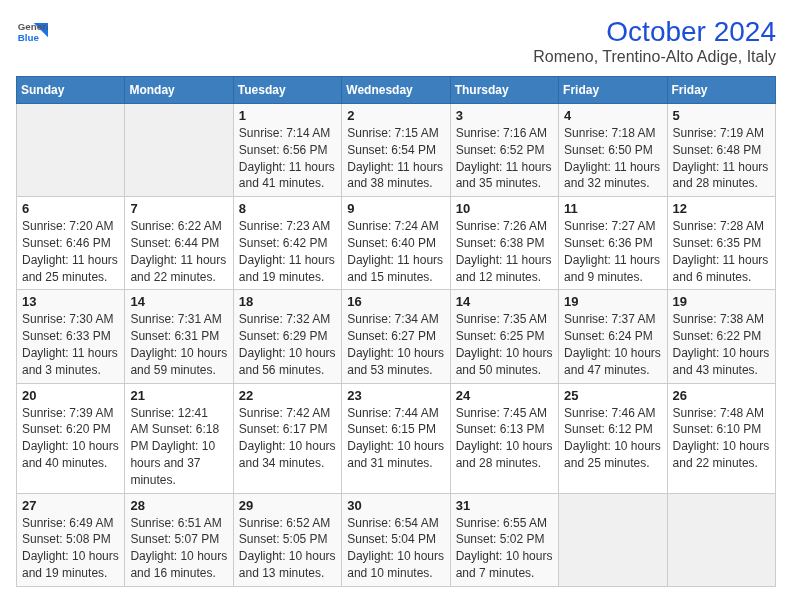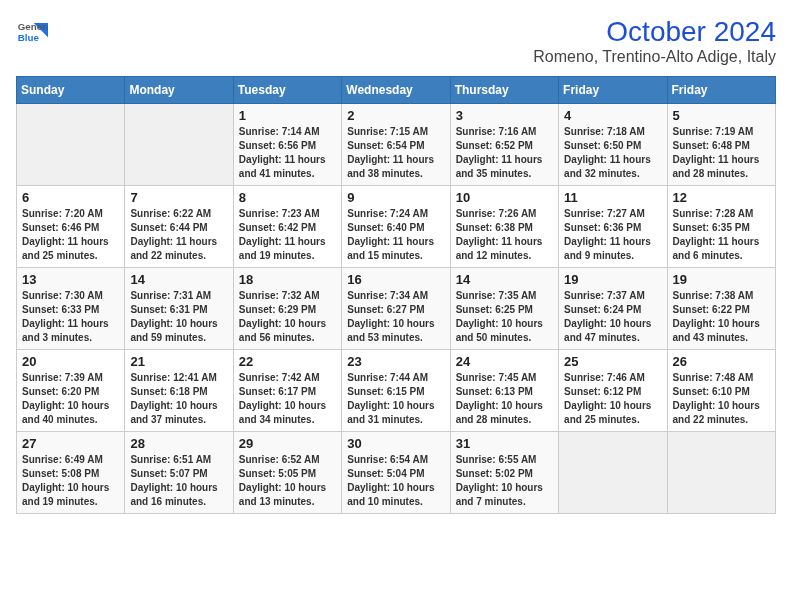--- a/index.html
+++ b/index.html
@@ -66,24 +66,23 @@
       background-color: #fff;
     }
     .day-number {
       font-size: 13px;
       font-weight: bold;
       color: #222;
       display: block;
       margin-bottom: 2px;
     }
     .day-info {
-      font-size: 10px;
+      font-size: 12px;
       color: #333;
       line-height: 1.4;
-      font-weight: bold;
     }
     .empty-cell {
       background-color: #f0f0f0 !important;
     }
   </style>
 </head>
 <body>
 
 <div class="header">
   <div class="logo">

